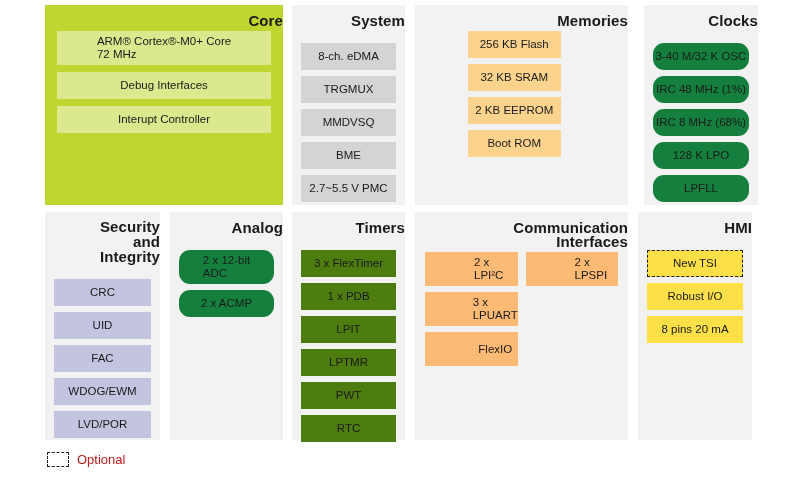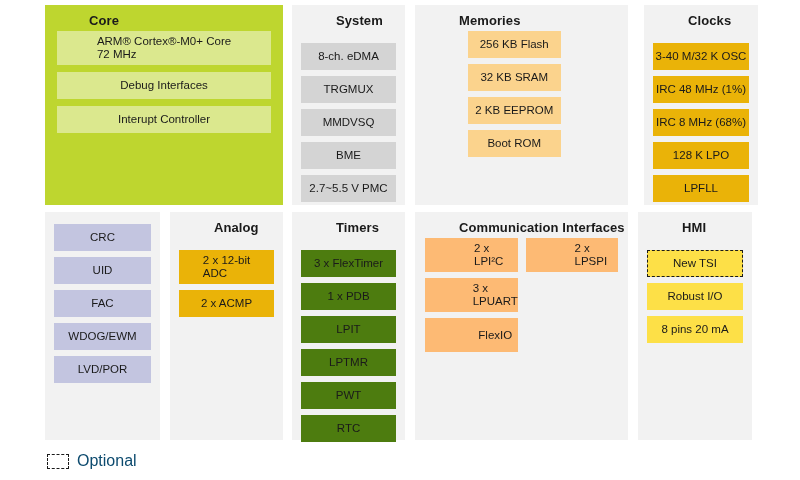--- a/index.html
+++ b/index.html
@@ -22,23 +22,23 @@
   }
   .panel {
     position: absolute;
     background: #f2f2f2;
     box-sizing: border-box;
   }
   .panel.core-panel {
     background: #bed62f;
   }
   .panel-title {
-    text-align: left;
+    text-align: right;
     font-weight: bold;
-    font-size: 13px;
+    font-size: 15px;
     color: #1a1a1a;
     line-height: 14px;
     padding-top: 9px;
     padding-bottom: 3px;
     letter-spacing: 0.1px;
     padding-left: 44px;
   }
   .panel-title.two-line {
     padding-top: 7px;
     line-height: 15px;
@@ -68,21 +68,21 @@
   .block.tall {
     height: 34px;
   }
   .block.dashed {
     border: 1.5px dashed #1a1a1a;
   }
   
   .c-core-inner { background: #dbe88e; }
   .c-gray       { background: #d4d4d4; }
   .c-peach      { background: #fbd38d; margin-left: 43px; }
-  .c-orange     { background: #eab308; }
+  .c-orange     { background: #15803d; border-radius: 11px; }
   .c-lavender   { background: #c3c5e0; }
   .c-ltblue     { background: #4d7c0f; }
   .c-blue       { background: #fdba74; padding-left: 48px; }
   .c-yellow     { background: #fde047; }
 
   
   #panel-core      { left: 45px;  top: 5px;   width: 238px; height: 200px; }
   #panel-system    { left: 292px; top: 5px;   width: 113px; height: 200px; }
   #panel-memories  { left: 415px; top: 5px;   width: 213px; height: 200px; }
   #panel-clocks    { left: 644px; top: 5px;   width: 114px; height: 200px; }
@@ -112,22 +112,22 @@
     gap: 8px;
   }
   .legend-swatch {
     width: 22px;
     height: 15px;
     border: 1.5px dashed #1a1a1a;
     background: #ffffff;
     box-sizing: border-box;
   }
   .legend-label {
-    font-size: 16px;
-    color: #0c4a6e;
+    font-size: 13px;
+    color: #b91c1c;
   }
 </style>
 </head>
 <body>
 
 <div id="diagram">
 
   <div class="panel core-panel" id="panel-core">
     <div class="panel-title">Core</div>
     <div class="blocks">
@@ -163,20 +163,21 @@
     <div class="blocks">
       <div class="block c-orange">3-40 M/32 K OSC</div>
       <div class="block c-orange">IRC 48 MHz (1%)</div>
       <div class="block c-orange">IRC 8 MHz (68%)</div>
       <div class="block c-orange">128 K LPO</div>
       <div class="block c-orange">LPFLL</div>
     </div>
   </div>
 
   <div class="panel" id="panel-security">
+    <div class="panel-title two-line">Security<br>and Integrity</div>
     <div class="blocks">
       <div class="block c-lavender">CRC</div>
       <div class="block c-lavender">UID</div>
       <div class="block c-lavender">FAC</div>
       <div class="block c-lavender">WDOG/EWM</div>
       <div class="block c-lavender">LVD/POR</div>
     </div>
   </div>
 
   <div class="panel" id="panel-analog">

